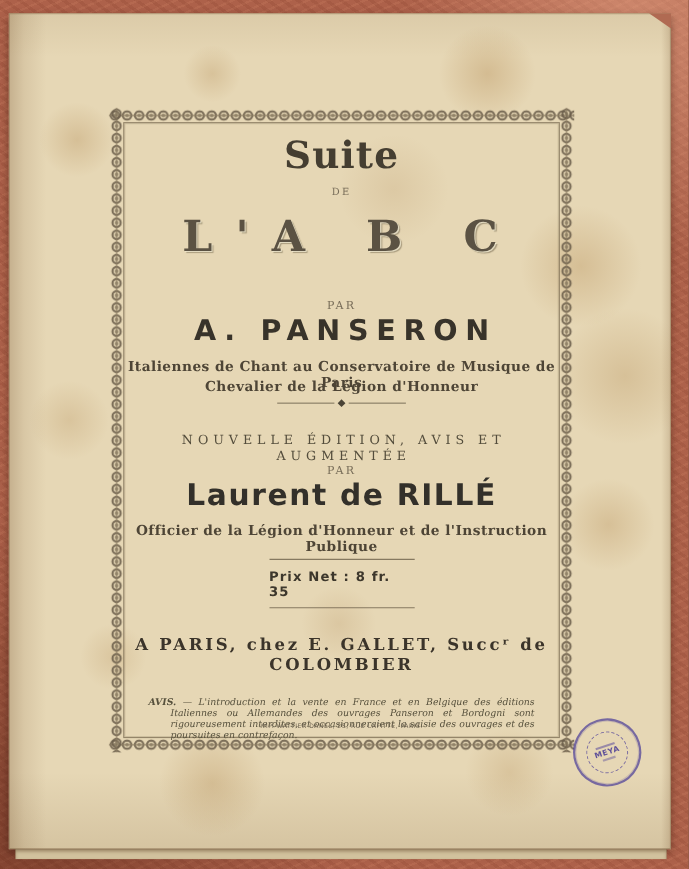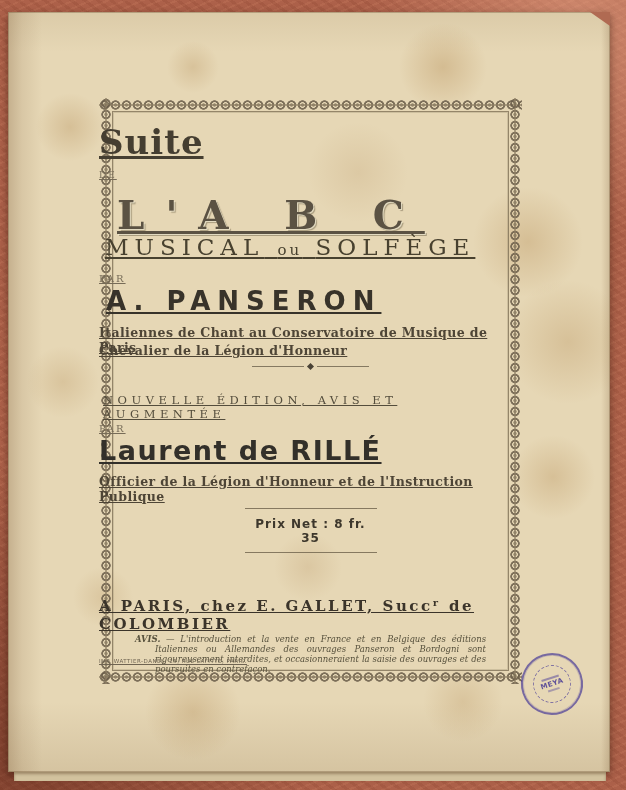--- a/index.html
+++ b/index.html
@@ -68,21 +68,21 @@
     background-size:14px 11px;background-repeat:repeat-y;
   }
   .chain-top{top:0;} .chain-bottom{bottom:0;}
   .chain-left{left:0;} .chain-right{right:0;}
   .inner-rule{
     position:absolute;left:13px;top:13px;right:13px;bottom:13px;
     border:1px solid rgba(120,105,80,.75);
     box-shadow:inset 0 0 0 1px rgba(150,135,105,.30);
   }
   
-  .tb{position:absolute;left:0;right:0;color:#433c30;text-decoration:underline;}
+  .tb{position:absolute;left:0;right:0;text-align:center;color:#433c30;}
   .suite{top:24px;font-family:"DejaVu Serif",serif;font-weight:bold;font-size:34px;letter-spacing:1px;color:#453e31;}
   .de-small{top:72px;font-size:9px;letter-spacing:2px;color:#776c58;font-family:"DejaVu Serif",serif;}
   .abc{
     top:94px;font-family:"DejaVu Serif",serif;font-weight:bold;font-size:39px;
     letter-spacing:21px;padding-left:18px;color:#5b5243;
     text-shadow:1px 1px 0 rgba(250,244,220,.7), 2px 2px 1px rgba(95,85,60,.45);
   }
   .musical{top:136px;font-family:"DejaVu Serif",serif;font-size:23px;letter-spacing:6px;padding-left:6px;color:#48412f;}
   .musical .ou{font-size:15px;letter-spacing:3px;}
   .par{font-size:10px;letter-spacing:2px;color:#776c58;font-family:"DejaVu Serif",serif;}
@@ -92,23 +92,23 @@
   .prof{top:227px;} .chev{top:245px;} .officier{top:376px;}
   .divider{top:266px;display:flex;align-items:center;justify-content:center;}
   .divider .line{width:52px;height:1px;background:rgba(100,90,70,.75);}
   .divider .diamond{width:5px;height:5px;background:#4a4336;transform:rotate(45deg);margin:0 4px;}
   .nouvelle{top:295px;font-family:"DejaVu Serif",serif;font-size:11.5px;letter-spacing:4.5px;padding-left:4px;color:#544d3c;}
   .rille{top:337px;font-family:"DejaVu Sans",sans-serif;font-weight:bold;font-size:27px;letter-spacing:1.5px;color:#33302a;}
   .pricebox{
     top:410px;left:50%;transform:translateX(-50%);width:132px;
     border-top:1px solid rgba(110,98,75,.8);border-bottom:1px solid rgba(110,98,75,.8);
     padding:8px 0 7px;font-family:"DejaVu Sans",sans-serif;font-weight:bold;
-    font-size:12px;letter-spacing:1px;color:#3d372c;position:absolute;text-align:center;
+    font-size:12px;letter-spacing:1px;color:#3d372c;position:absolute;
   }
-  .paris{top:499px;font-family:"DejaVu Serif",serif;font-size:15px;letter-spacing:2.5px;color:#3b342a;font-weight:bold;}
+  .paris{top:479px;font-family:"DejaVu Serif",serif;font-size:15px;letter-spacing:2.5px;color:#3b342a;font-weight:bold;}
   .rue{top:522px;font-family:"DejaVu Sans",sans-serif;font-weight:bold;font-size:10px;letter-spacing:.4px;color:#45402f;}
   .avis{
     top:536px;left:36px;right:36px;text-align:justify;
     font-family:"DejaVu Serif",serif;font-style:italic;font-size:8.5px;line-height:1.18;
     color:#56503c;padding-left:20px;text-indent:-20px;position:absolute;
   }
   .avis b{font-style:italic;}
   .imprint{top:560px;font-family:"DejaVu Sans",sans-serif;font-size:5.5px;letter-spacing:.5px;color:#6f6452;}
   
   .stamp{
@@ -137,25 +137,20 @@
       <div class="chain chain-h chain-top"></div>
       <div class="chain chain-h chain-bottom"></div>
       <div class="chain chain-v chain-left"></div>
       <div class="chain chain-v chain-right"></div>
       <div class="inner-rule"></div>
 
       <div class="tb suite">Suite</div>
       <div class="tb de-small">DE</div>
       <div class="tb abc">L'A B C</div>
 
-      <div class="tb musical">
-        <span>MUSICAL</span>
-        <span class="ou">ou</span>
-        <span>SOLFÈGE</span>
-      </div>
 
       <div class="tb par par1">PAR</div>
       <div class="tb panseron">A.  PANSERON</div>
       <div class="tb small-serif prof">Italiennes de Chant au Conservatoire de Musique de Paris</div>
       <div class="tb small-serif chev">Chevalier de la Légion d'Honneur</div>
 
       <div class="tb divider">
         <span class="line"></span>
         <span class="diamond"></span>
         <span class="line"></span>

